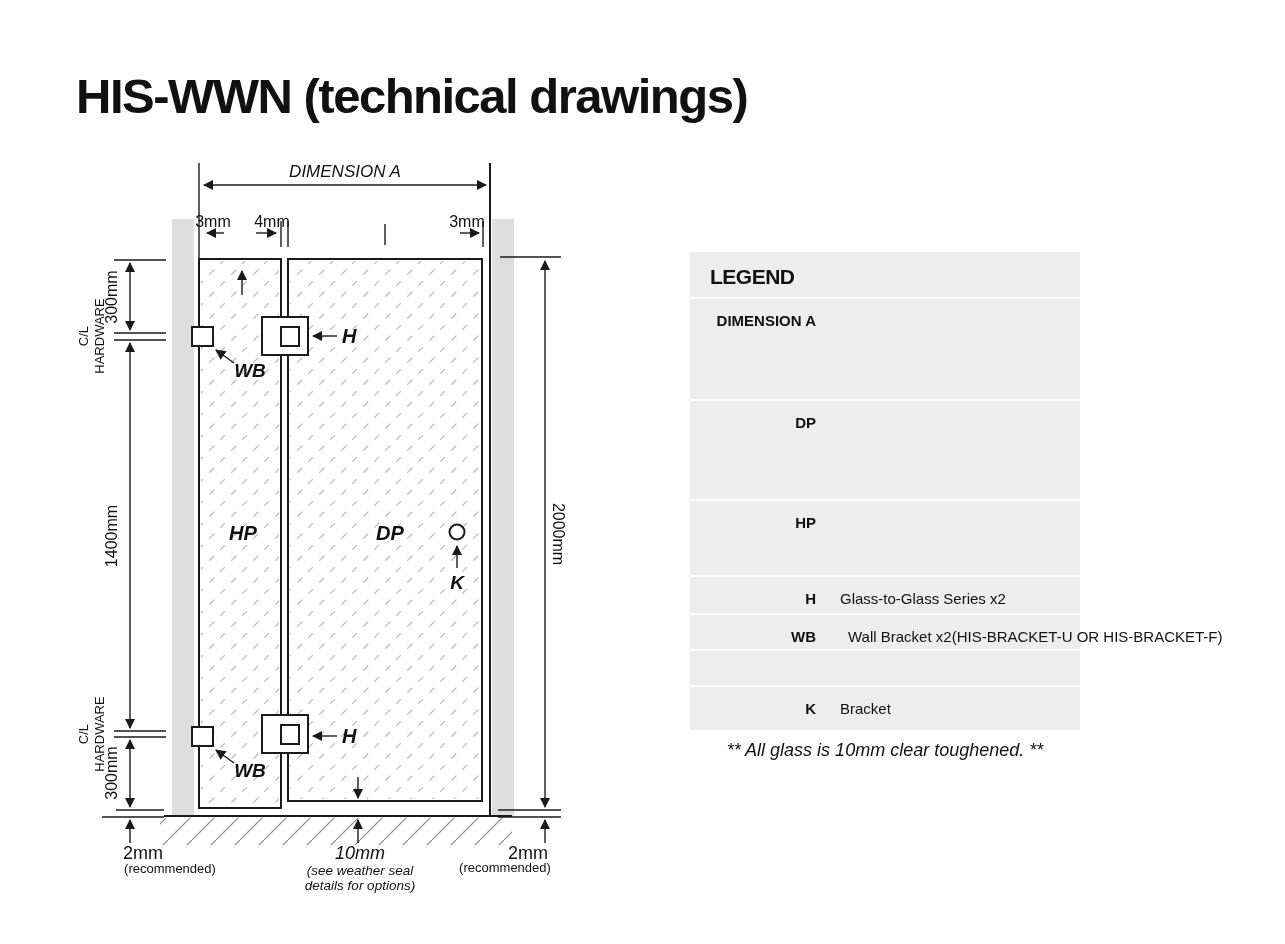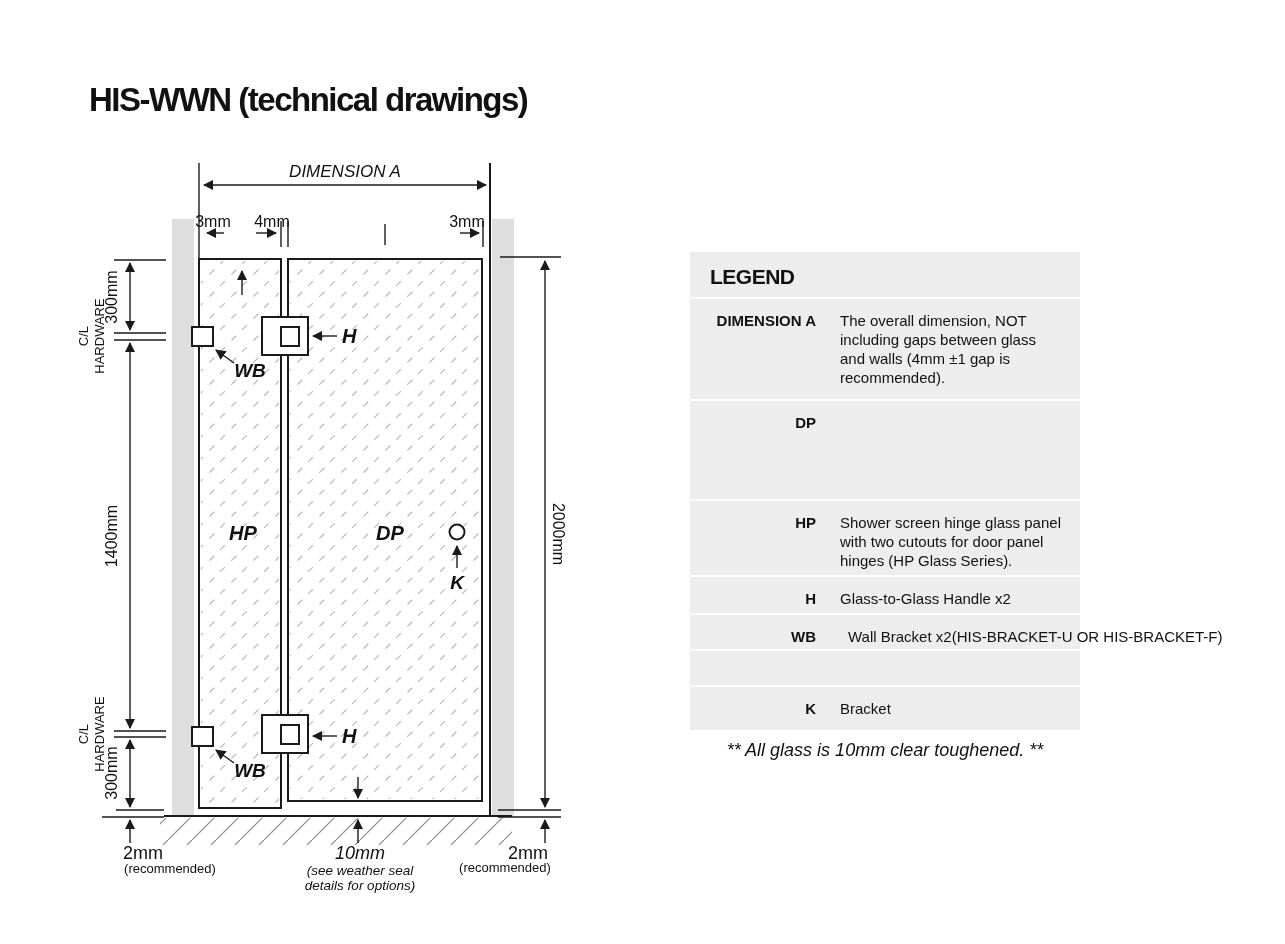--- a/index.html
+++ b/index.html
@@ -1,21 +1,21 @@
 <!DOCTYPE html>
 <html style="--page-bg: #ffffff; --line-color: #1a1a1a; --wall-color: #dedede; --legend-bg: #ededed; --glass-hatch: #b5b5b5; --floor-hatch: #8a8a8a;"><head>
 <meta charset="utf-8">
 <style>
   html,body{margin:0;padding:0;background:#fff;}
   #page{position:relative;width:1285px;height:944px;background:var(--page-bg,#fff);
         font-family:"Liberation Sans",sans-serif;color:#111;overflow:hidden;}
 
   
-  #title{position:absolute;left:76px;top:68px;font-size:33px;font-weight:bold;
-         letter-spacing:-1.5px;color:#111;margin:13px;}
+  #title{position:absolute;left:76px;top:68px;font-size:49px;font-weight:bold;
+         letter-spacing:-1.5px;color:#111;margin:0;}
 
   
   #drawing{position:absolute;left:60px;top:130px;width:660px;height:790px;}
   .ln{stroke:var(--line-color,#1a1a1a);stroke-width:2;fill:none;}
   .dim{stroke:var(--line-color,#1a1a1a);stroke-width:1.4;fill:none;}
   .wall{fill:var(--wall-color,#dedede);stroke:none;}
   .glass{fill:#fff;stroke:var(--line-color,#1a1a1a);stroke-width:2;}
   .hatchfill{fill:url(#glassHatch);stroke:none;}
   .hw{fill:#fff;stroke:var(--line-color,#1a1a1a);stroke-width:2;}
   text{fill:#111;}
@@ -162,37 +162,30 @@
 
     <line class="dim" x1="457" y1="568" x2="457" y2="546" marker-end="url(#arr)"></line>
     <text class="t-lbl2" x="457" y="589" text-anchor="middle">K</text>
   </svg>
 
   <div id="legend">
     <div class="hdr">LEGEND</div>
 
     <div class="lrow h-r1">
       <div class="lterm">DIMENSION A</div>
-      <div class="ldesc">The overall dimension, NOT
-including gaps between glass
-and walls (4mm ±1 gap is
-recommended).</div>
     </div>
     <div class="lrow h-r2">
       <div class="lterm">DP</div>
     </div>
     <div class="lrow h-r3">
       <div class="lterm">HP</div>
-      <div class="ldesc">Shower screen hinge glass panel
-with two cutouts for door panel
-hinges (HP Glass Series).</div>
     </div>
     <div class="lrow h-r4">
       <div class="lterm">H</div>
-      <div class="ldesc">Glass-to-Glass Handle x2</div>
+      <div class="ldesc">Glass-to-Glass Series x2</div>
     </div>
     <div class="lrow h-r5">
       <div class="lterm">WB</div>
       <div class="ldesc nowrap">Wall Bracket x2(HIS-BRACKET-U OR HIS-BRACKET-F)</div>
     </div>
     <div class="lrow h-r6">
       <div class="lterm"></div>
       <div class="ldesc"></div>
     </div>
     <div class="lrow h-r7">

